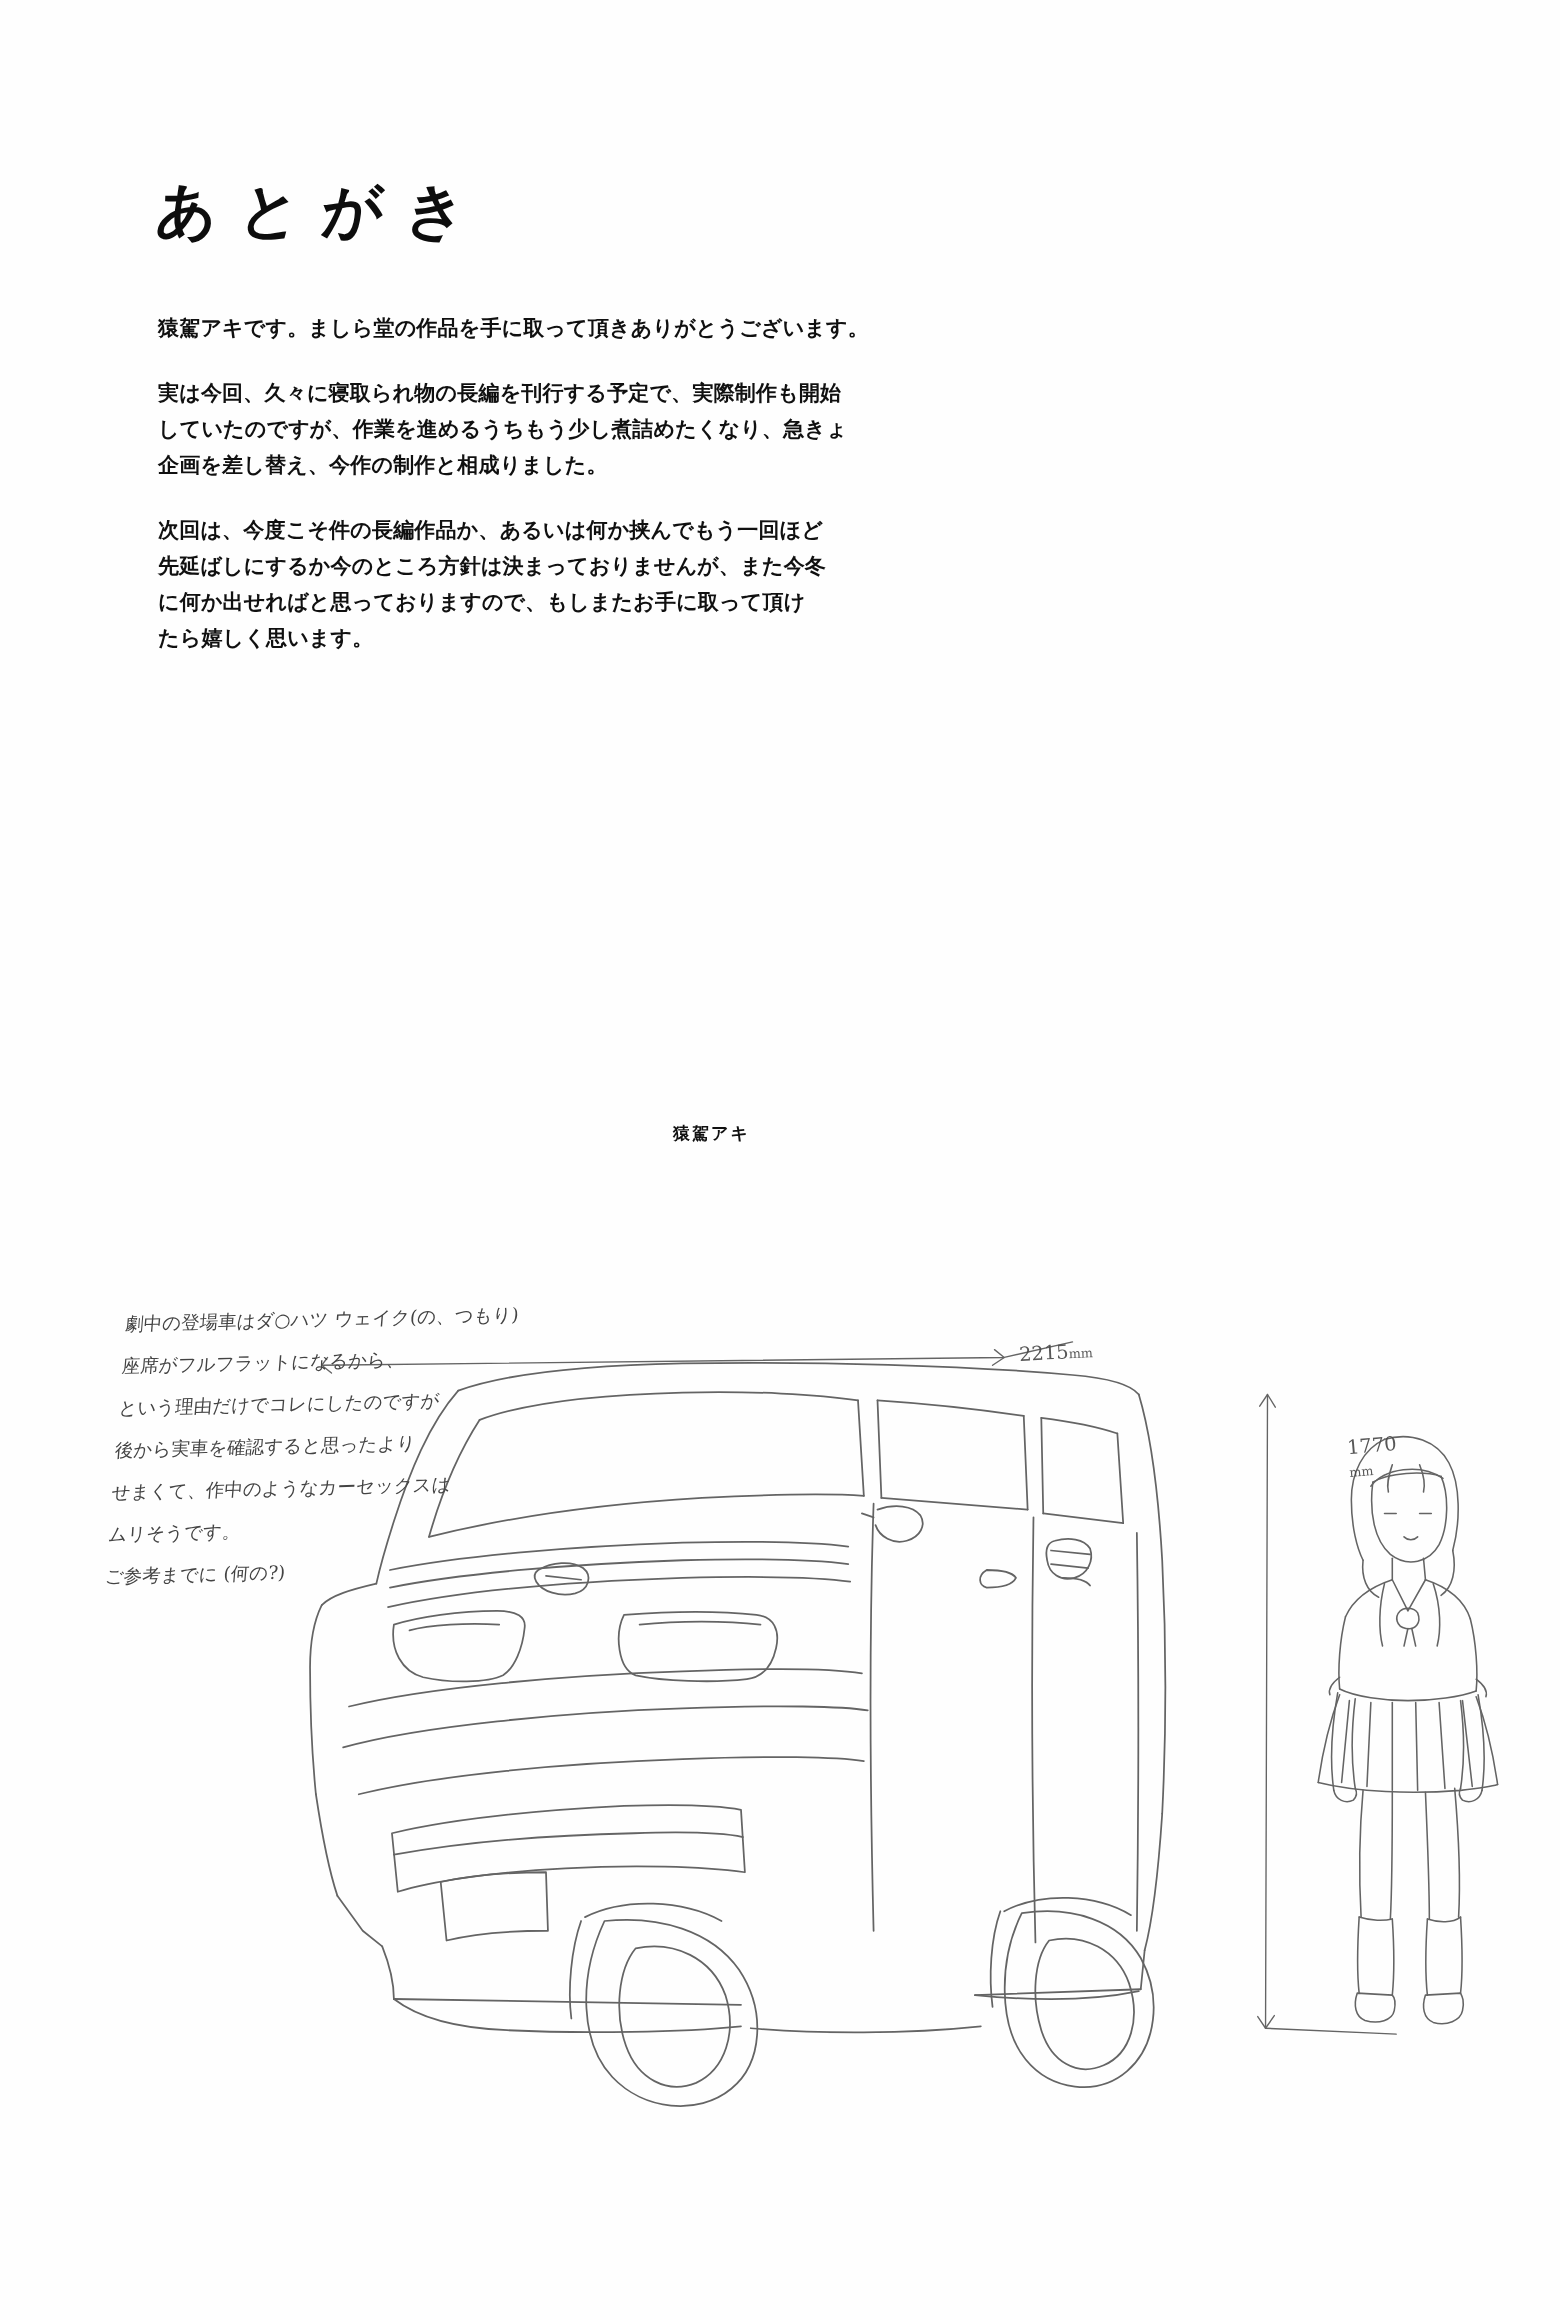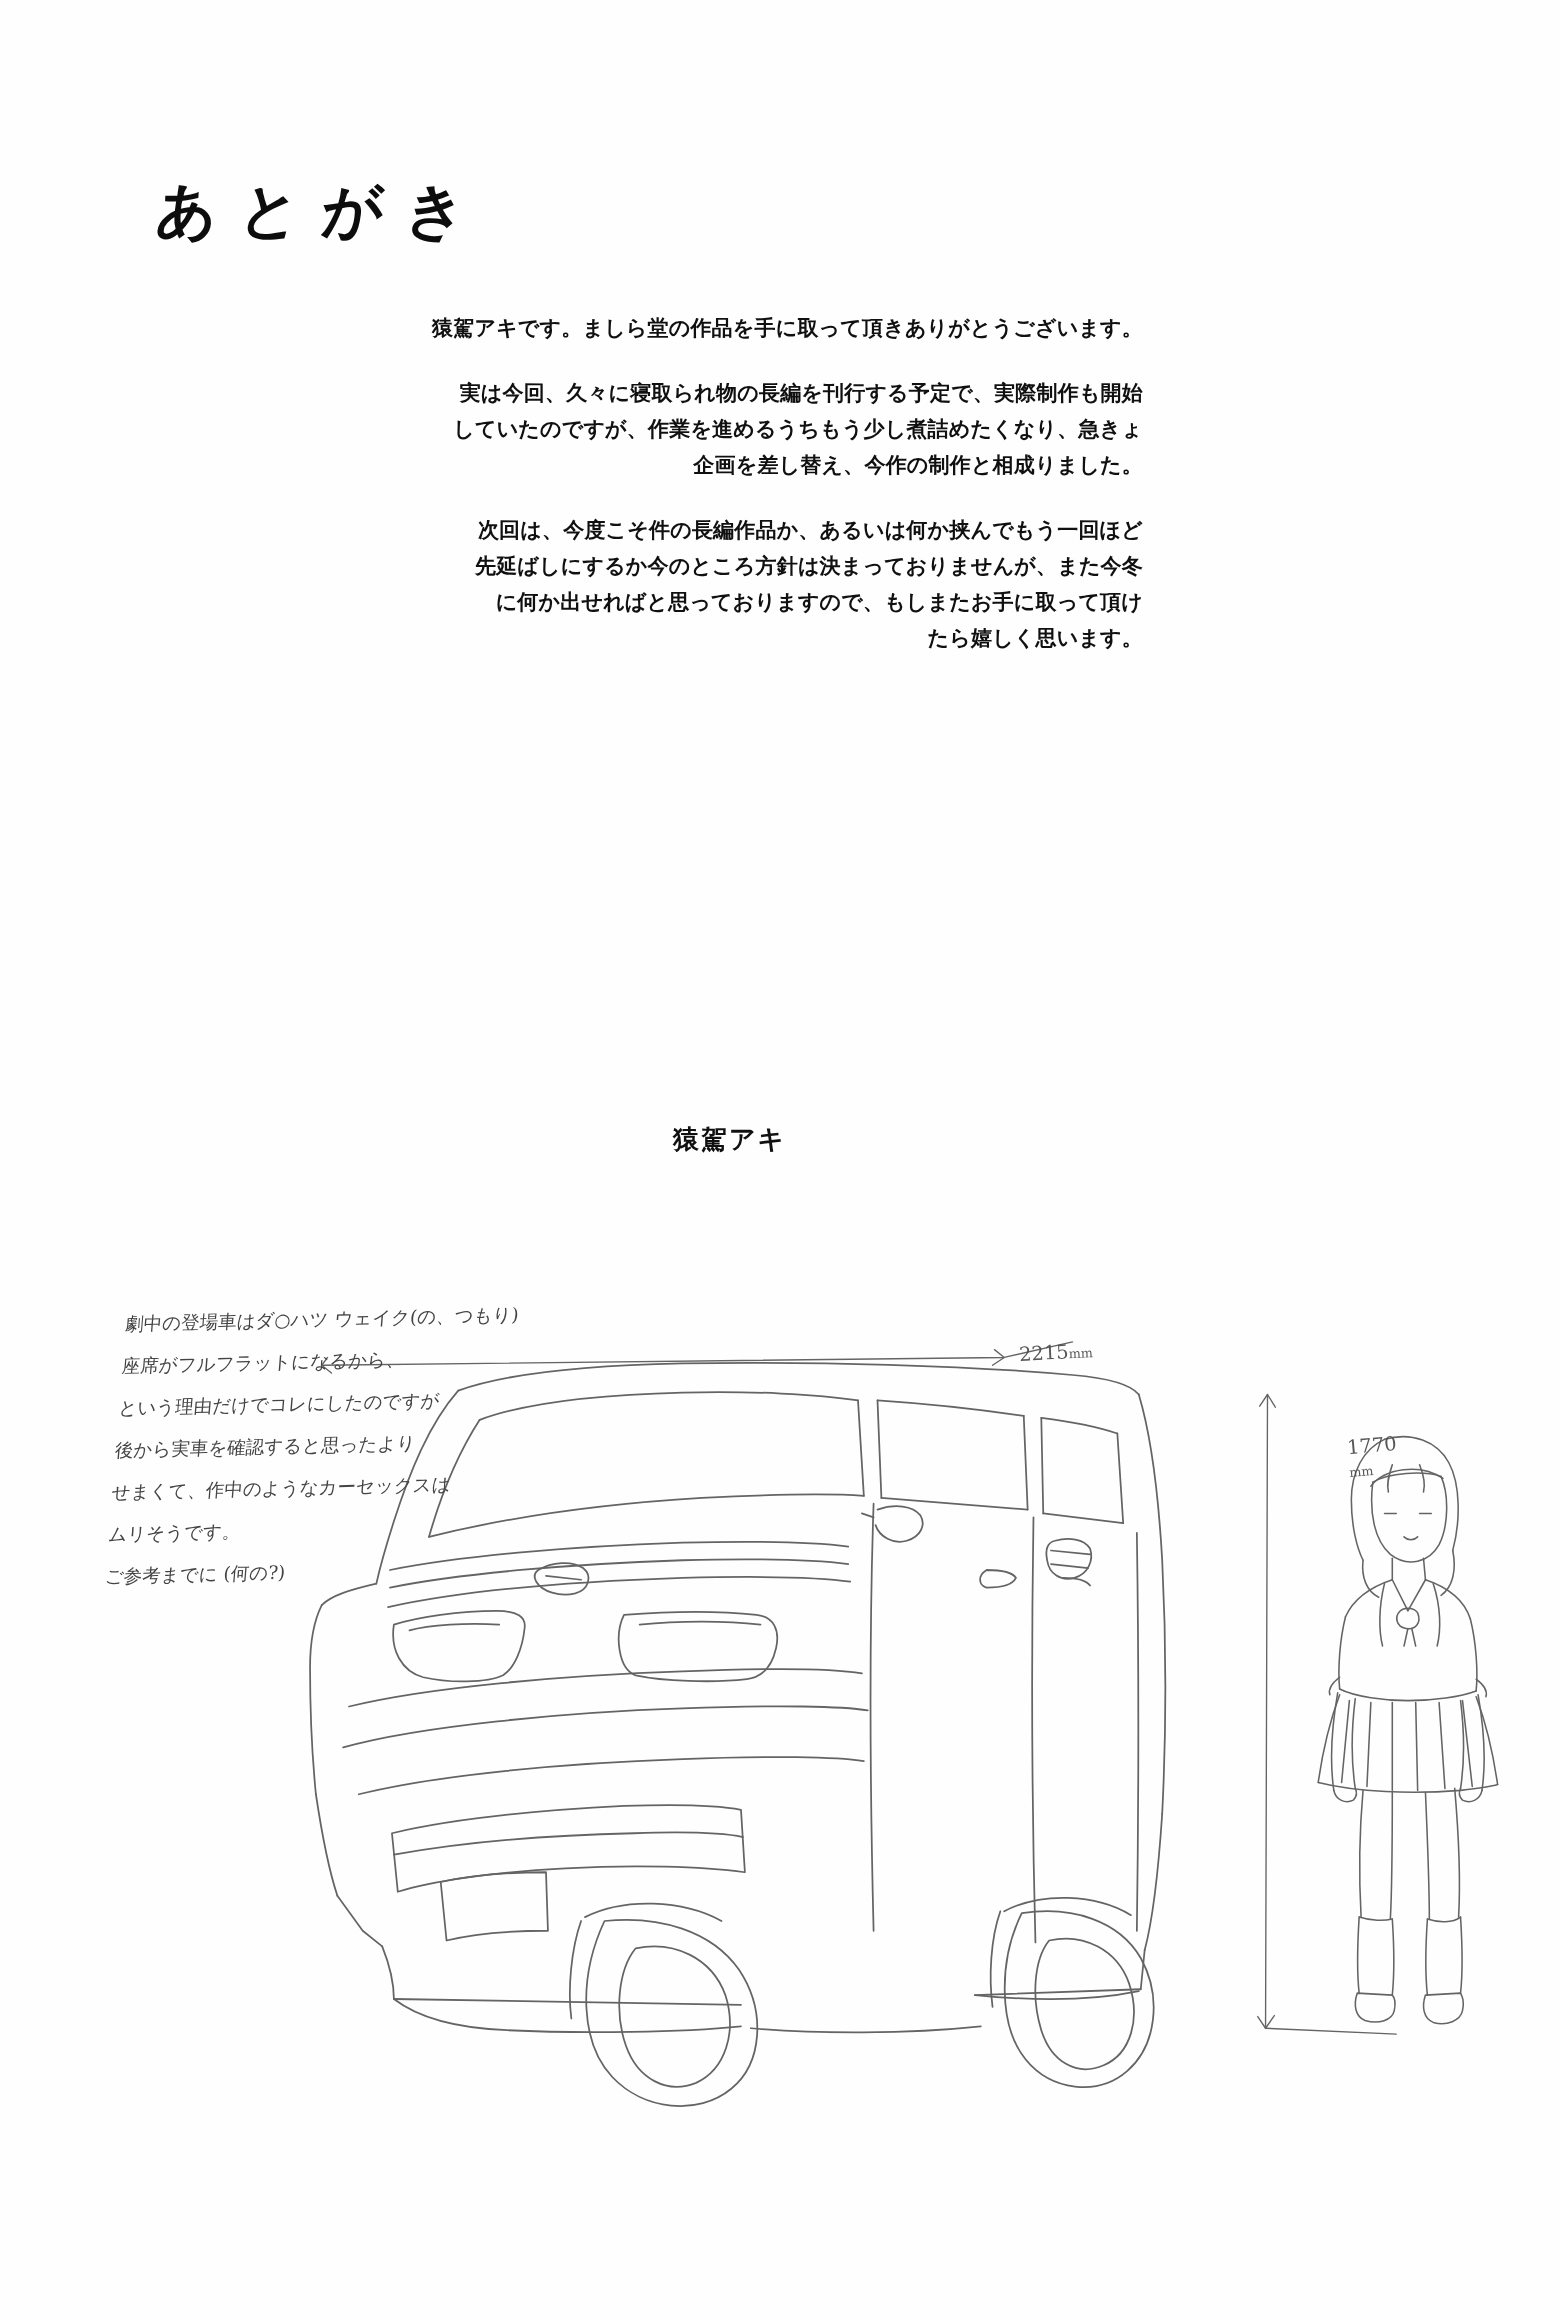--- a/index.html
+++ b/index.html
@@ -43,30 +43,29 @@
     font-family: "DejaVu Sans", sans-serif;
     font-size: 21px;
     font-weight: 700;
     line-height: 36px;
     color: #101010;
     letter-spacing: 0.2px;
   }
   .para {
     margin: 0 0 29px 0;
     white-space: pre-line;
-    text-align: right;
   }
   .para:last-child { margin-bottom: 16px; }
 
   .signature {
     position: absolute;
     left: 673px;
     top: 1122px;
     font-family: "DejaVu Sans", sans-serif;
-    font-size: 26px;
+    font-size: 17px;
     font-weight: 700;
     letter-spacing: 2px;
     color: #101010;
   }
 
   
   .handwriting {
     position: absolute;
     left: 115px;
     top: 1297px;

